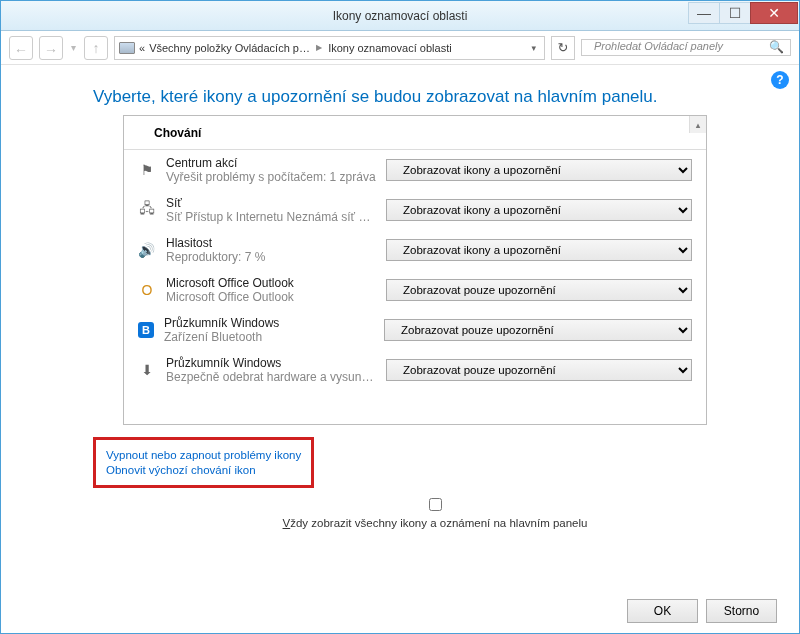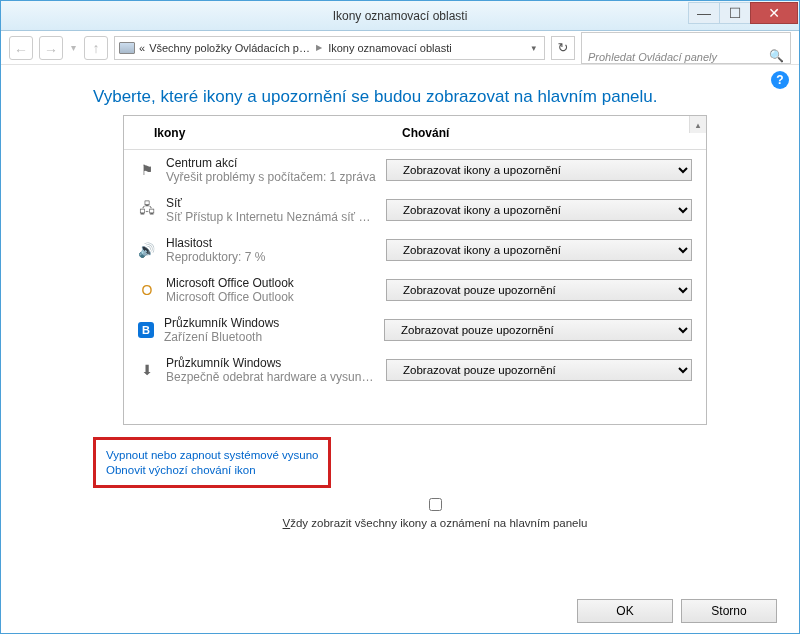--- a/index.html
+++ b/index.html
@@ -9,21 +9,21 @@
 .titlebar-btns { display: flex; height: 22px; position: absolute; right: 1px; top: 1px; }
 .titlebar-btn { width: 32px; display: flex; align-items: center; justify-content: center; color: #555; background: #e5eff7; border: 1px solid #bcd5e6; margin-left: -1px; font-size: 14px; }
 .titlebar-btn.close { background: #c75050; color: #fff; width: 48px; border-color: #a03e3e; }
 .navbar { height: 34px; display: flex; align-items: center; padding: 0 8px; border-bottom: 1px solid #e2e2e2; gap: 6px; }
 .nav-arrow { width: 24px; height: 24px; border: 1px solid #ccc; border-radius: 3px; color: #bbb; display: flex; align-items: center; justify-content: center; font-size: 14px; }
 .nav-chev { color: #bbb; font-size: 10px; padding: 0 2px; }
 .address { flex: 1; height: 24px; border: 1px solid #ccc; display: flex; align-items: center; padding: 0 4px; gap: 4px; font-size: 11px; color: #333; }
 .addr-sep { color: #888; font-size: 8px; padding: 0 2px; }
 .addr-dd { margin-left: auto; color: #666; font-size: 9px; padding-right: 4px; }
 .refresh-btn { width: 24px; height: 24px; border: 1px solid #ccc; color: #555; display: flex; align-items: center; justify-content: center; font-size: 13px; }
-.search { width: 210px; height: 32px; border: 1px solid #ccc; display: flex; align-items: flex-end; padding: 0 6px; color: #888; font-style: italic; font-size: 11px; position: relative; }
+.search { width: 210px; height: 17px; border: 1px solid #ccc; display: flex; align-items: flex-start; padding: 0 12px; color: #888; font-style: italic; font-size: 11px; position: relative; }
 .search-icon { position: absolute; right: 6px; color: #888; font-size: 12px; font-style: normal; }
 .content { padding: 8px 22px 0 22px; position: relative; height: calc(634px - 30px - 34px); }
 .help-icon { position: absolute; right: 10px; top: 6px; width: 18px; height: 18px; border-radius: 50%; background: #1e90ff; color: #fff; display: flex; align-items: center; justify-content: center; font-size: 12px; font-weight: bold; }
 .heading { color: #006fbf; font-size: 17px; margin: 14px 50px 8px 70px; }
 .desc { color: #333; font-size: 11.5px; margin: 0 50px 14px 70px; line-height: 1.4; }
 .list-wrap { margin: 0 70px 0 100px; border: 1px solid #bcbcbc; height: 310px; position: relative; background: #fff; }
 .list-head { display: flex; font-weight: 600; font-size: 12px; padding: 10px 0 9px 30px; border-bottom: 1px solid #dcdcdc; }
 .list-head .col1 { width: 248px; }
 .list-body { overflow-y: auto; height: calc(310px - 36px); }
 .list-row { display: flex; padding: 6px 14px 6px 14px; align-items: center; gap: 10px; }
@@ -31,21 +31,21 @@
 .row-text { width: 210px; }
 .row-title { font-size: 12px; color: #222; }
 .row-sub { font-size: 12px; color: #888; white-space: nowrap; overflow: hidden; text-overflow: ellipsis; max-width: 210px; }
 .row-select { flex: 1; }
 .row-select select { width: 100%; height: 22px; font-size: 11.5px; background: linear-gradient(#f6f6f6,#e8e8e8); border: 1px solid #acacac; padding-left: 12px; }
 .scrollbar-top { position: absolute; right: 0; top: 0; width: 17px; height: 17px; background: #f0f0f0; border-left: 1px solid #ddd; display: flex; align-items: center; justify-content: center; color: #777; font-size: 9px; }
 .links-box { border: 3px solid #d02020; padding: 6px 10px; margin: 12px 0 0 70px; display: inline-block; }
 .link { color: #0066cc; font-size: 11.5px; margin: 3px 0; display: block; }
 .chk-row { margin: 10px 0 0 70px; display: flex; align-items: center; gap: 6px; font-size: 11.5px; color: #333; flex-direction: column; }
 .btns { position: absolute; bottom: 12px; right: 22px; display: flex; gap: 8px; }
-.btn { width: 96px; height: 24px; background: linear-gradient(#f5f5f5,#e5e5e5); border: 1px solid #acacac; font-size: 12px; }
+.btn { width: 71px; height: 24px; background: linear-gradient(#f5f5f5,#e5e5e5); border: 1px solid #acacac; font-size: 12px; }
 .ctl-ic { width: 16px; height: 12px; border: 1px solid #888; border-radius: 1px; background: linear-gradient(#cde,#abc); display: inline-block; }
 .bt-icon { background: #0a74da; color: #fff; border-radius: 3px; font-size: 11px; font-weight: bold; width: 16px; height: 16px; }
 .ol-icon { color: #d48f1a; }
 </style>
 </head>
 <body>
 
 <div class="titlebar">
   <div class="titlebar-title">Ikony oznamovací oblasti</div>
   <div class="titlebar-btns">
@@ -75,21 +75,20 @@
   </div>
 </div>
 
 <div class="content">
   <div class="help-icon">?</div>
   <div class="heading">Vyberte, které ikony a upozornění se budou zobrazovat na hlavním panelu.</div>
 
   <div class="list-wrap">
     <div class="scrollbar-top">▴</div>
     <div class="list-head">
-      <div class="col1">Ikony</div>
       <div>Chování</div>
     </div>
     <div class="list-body" id="list-body">
         <div class="list-row">
           <div class="row-icon">⚑</div>
           <div class="row-text">
             <div class="row-title">Centrum akcí</div>
             <div class="row-sub">Vyřešit problémy s počítačem: 1 zpráva</div>
           </div>
           <div class="row-select"><select><option selected="">Zobrazovat ikony a upozornění</option><option>Zobrazovat pouze upozornění</option></select></div>
@@ -131,21 +130,21 @@
           <div class="row-text">
             <div class="row-title">Průzkumník Windows</div>
             <div class="row-sub">Bezpečně odebrat hardware a vysuno…</div>
           </div>
           <div class="row-select"><select><option>Zobrazovat ikony a upozornění</option><option selected="">Zobrazovat pouze upozornění</option></select></div>
         </div>
       </div>
   </div>
 
   <div class="links-box">
-    <a class="link">Vypnout nebo zapnout systémové vysuno</a>
+    <a class="link">Vypnout nebo zapnout problémy ikony</a>
     <a class="link">Obnovit výchozí chování ikon</a>
   </div>
 
   <div class="chk-row">
     <input type="checkbox" style="">
     <label><u>V</u><span id="chk-rest">ždy zobrazit všechny ikony a oznámení na hlavním panelu</span></label>
   </div>
 
   <div class="btns">
     <button class="btn">OK</button>

